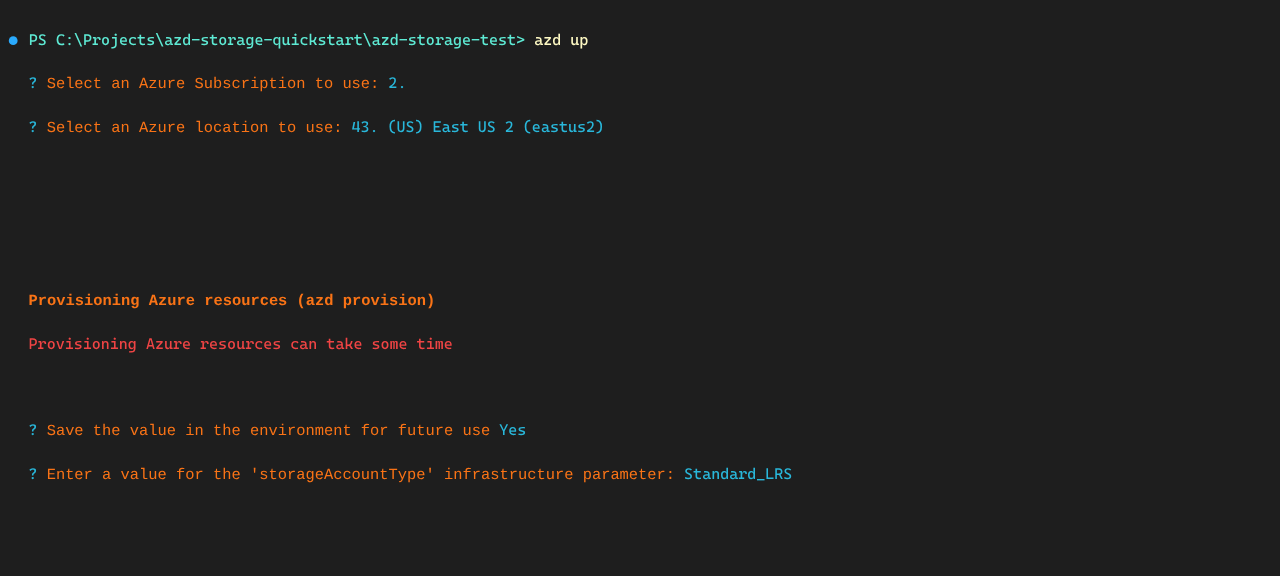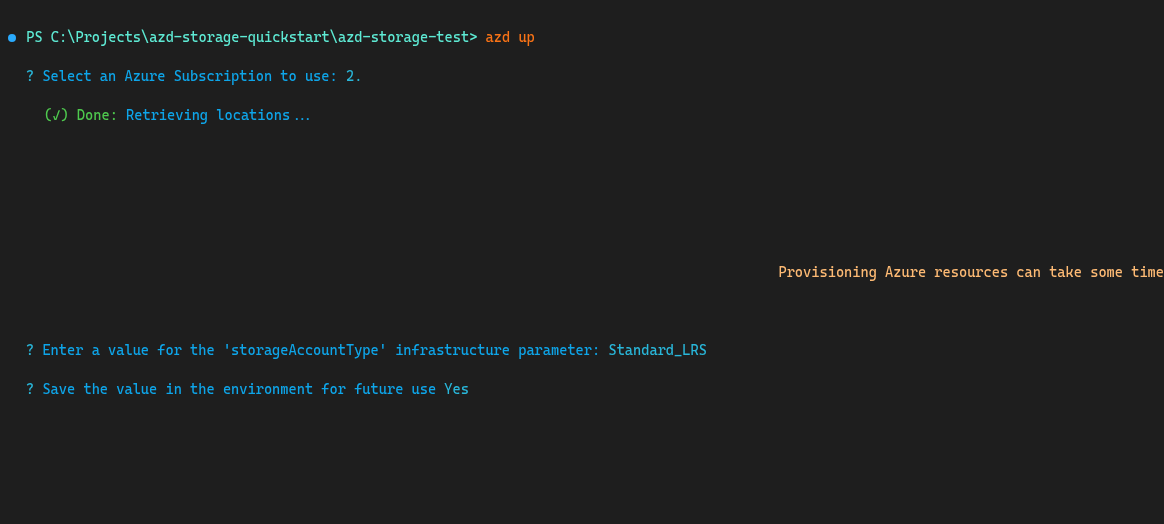--- a/index.html
+++ b/index.html
@@ -28,43 +28,44 @@
     .dot {
       display: inline-block;
       width: 8px;
       height: 8px;
       background: #2aaafd;
       border-radius: 50%;
       vertical-align: middle;
       margin-right: 2px;
     }
     .prompt-path { color: #5eead4; }
-    .cmd { color: #f97316; }
+    .cmd { color: #fef9c3; }
     .cyan { color: #29b7da; }
     .green { color: #4ec94e; }
-    .gray { color: #fdba74; text-align: right; }
-    .white { color: #0ea5e9; }
+    .gray { color: #ef4444; }
+    .white { color: #f97316; font-family: Liberation Mono, monospace; }
     .bold { font-weight: bold; }
     .indent1 { padding-left: 18px; }
     .indent2 { padding-left: 36px; }
   </style>
 </head>
 <body>
 
 <div class="terminal">
 <span class="line"><span class="dot"></span> <span class="prompt-path">PS</span> <span class="prompt-path">C:\Projects\azd-storage-quickstart\azd-storage-test&gt;</span> <span class="cmd">azd up</span></span>
 <span class="line indent1"><span class="cyan">?</span> <span class="white">Select an Azure Subscription to use:</span> <span class="cyan">2.</span></span>
-<span class="line indent2"><span class="green">(✓)</span> <span class="green">Done:</span> <span class="white">Retrieving locations...</span></span>
+<span class="line indent1"><span class="cyan">?</span> <span class="white">Select an Azure location to use:</span> <span class="cyan">43. (US) East US 2 (eastus2)</span></span>
 <span class="line"> </span>
 <span class="line"> </span>
 <span class="line"> </span>
+<span class="line indent1 bold white">Provisioning Azure resources (azd provision)</span>
 <span class="line indent1 gray">Provisioning Azure resources can take some time</span>
 <span class="line"> </span>
+<span class="line indent1"><span class="cyan">?</span> <span class="white">Save the value in the environment for future use</span> <span class="cyan">Yes</span></span>
 <span class="line indent1"><span class="cyan">?</span> <span class="white">Enter a value for the 'storageAccountType' infrastructure parameter:</span> <span class="cyan">Standard_LRS</span></span>
-<span class="line indent1"><span class="cyan">?</span> <span class="white">Save the value in the environment for future use</span> <span class="cyan">Yes</span></span>
 
 
 
 
 
 
 
 
 
 

